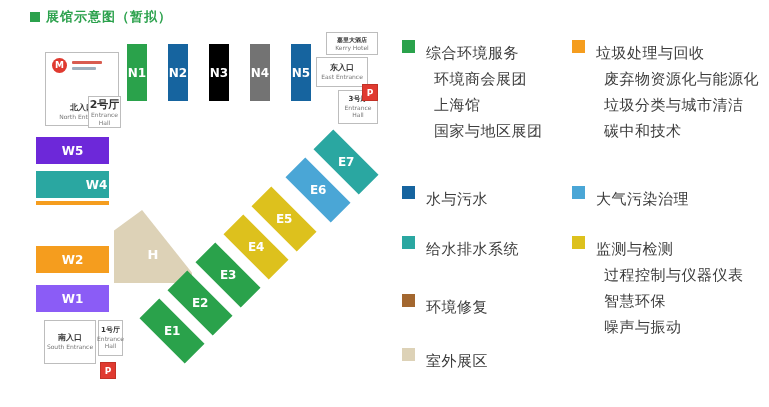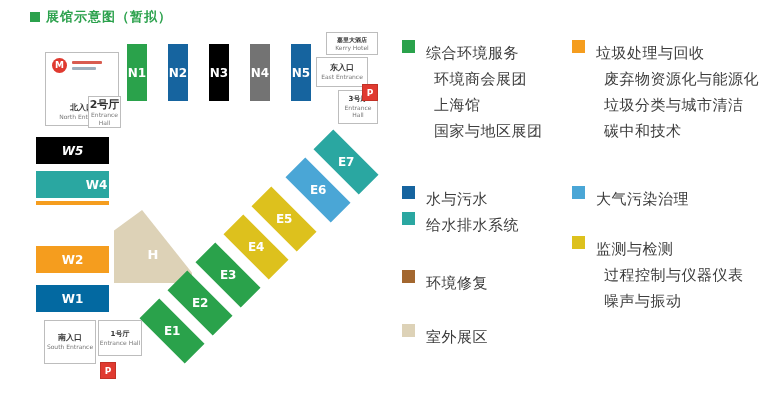--- a/index.html
+++ b/index.html
@@ -94,21 +94,21 @@
       <span class="bldg-en">Entrance Hall</span>
     </div>
     <div class="parking" style="left:362px;top:84px;width:16px;height:17px">
       <span>P</span>
     </div>
 
     <div class="bldg" style="left:44px;top:320px;width:52px;height:44px">
       <span class="bldg-cn">南入口</span>
       <span class="bldg-en">South Entrance</span>
     </div>
-    <div class="bldg" style="left:98px;top:320px;width:44px;height:36px">
+    <div class="bldg" style="left:98px;top:320px;width:25px;height:36px">
       <span class="bldg-cn" style="font-size:7px">1号厅</span>
       <span class="bldg-en">Entrance Hall</span>
     </div>
     <div class="parking" style="left:100px;top:362px;width:16px;height:17px">
       <span>P</span>
     </div>
 
     <div class="hall n-hall" style="left: 127px; background-color: rgb(42, 162, 75);">
         <span>N1</span>
       </div>
@@ -118,31 +118,31 @@
     <div class="hall n-hall" style="left: 209px; background-color: #000000;">
         <span>N3</span>
       </div>
     <div class="hall n-hall" style="left: 250px; background-color: #737373;">
         <span>N4</span>
       </div>
     <div class="hall n-hall" style="left: 291px; background-color: rgb(22, 100, 159);">
         <span>N5</span>
       </div>
 
-    <div class="hall w-hall" style="top: 137px; background-color: #000000; font-style: italic;">
+    <div class="hall w-hall" style="top: 137px; background-color: #6d28d9;">
         <span>W5</span>
       </div>
     <div class="hall w-hall" style="top: 171px; background-color: rgb(42, 167, 161); padding-left: 48px;">
         <span>W4</span>
       </div>
     <div class="strip" style="left: 36px; top: 201px; width: 73px; height: 4px; background-color: rgb(245, 157, 30);"></div>
     <div class="hall w-hall" style="top: 246px; background-color: rgb(245, 157, 30);">
         <span>W2</span>
       </div>
-    <div class="hall w-hall" style="top: 285px; background-color: #0369a1;">
+    <div class="hall w-hall" style="top: 285px; background-color: #8b5cf6;">
         <span>W1</span>
       </div>
 
     <div class="hall h-hall" style="background-color: rgb(221, 210, 183);">
         <span>H</span>
       </div>
 
     <div class="hall e-hall" style="left: 140px; top: 317px; background-color: rgb(42, 162, 75);">
         <span>E1</span>
       </div>
@@ -170,21 +170,21 @@
   <div class="legend-col" style="left:402px;width:168px">
     <div class="lg-group" style="margin-bottom:42px">
       <div class="lg-title">
         <span class="lg-sq" style="background-color: rgb(42, 162, 75);"></span>
         <span class="lg-text">综合环境服务</span>
       </div>
       <div class="lg-line">环境商会展团</div>
       <div class="lg-line">上海馆</div>
       <div class="lg-line">国家与地区展团</div>
     </div>
-    <div class="lg-group" style="">
+    <div class="lg-group" style="margin-bottom:24px">
       <div class="lg-title">
         <span class="lg-sq" style="background-color: rgb(22, 100, 159);"></span>
         <span class="lg-text">水与污水</span>
       </div>
     </div>
     <div class="lg-group" style="margin-bottom:32px">
       <div class="lg-title">
         <span class="lg-sq" style="background-color: rgb(42, 167, 161);"></span>
         <span class="lg-text">给水排水系统</span>
       </div>
@@ -218,17 +218,18 @@
         <span class="lg-sq" style="background-color: rgb(74, 166, 214);"></span>
         <span class="lg-text">大气污染治理</span>
       </div>
     </div>
     <div class="lg-group">
       <div class="lg-title">
         <span class="lg-sq" style="background-color: rgb(221, 193, 29);"></span>
         <span class="lg-text">监测与检测</span>
       </div>
       <div class="lg-line">过程控制与仪器仪表</div>
+      <div class="lg-line">智慧环保</div>
       <div class="lg-line">噪声与振动</div>
     </div>
   </div>
 
 </div>
 
 </body></html>

